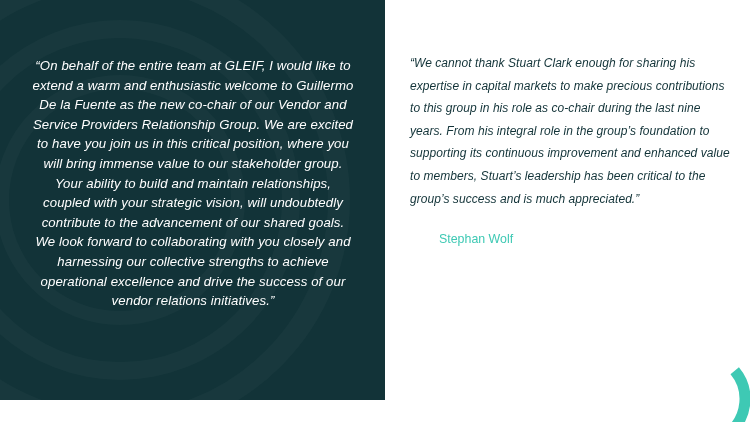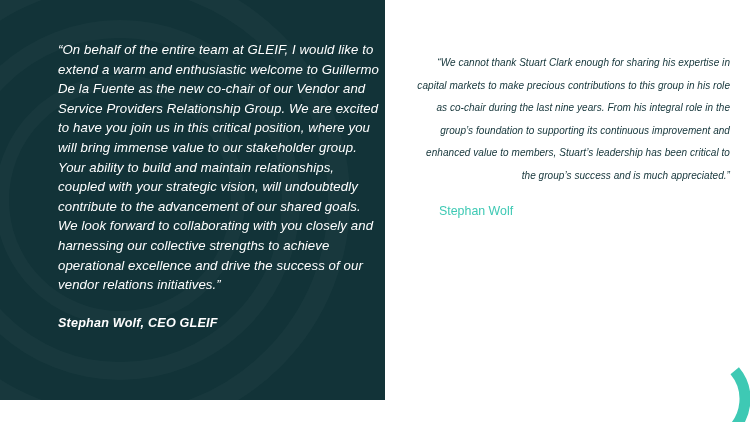--- a/index.html
+++ b/index.html
@@ -54,23 +54,23 @@
     width: 470px;
     height: 470px;
     left: -120px;
     top: -35px;
     border-width: 22px;
   }
 
   .left-inner {
     position: absolute;
     left: 30px;
-    top: 40px;
+    top: 56px;
     width: 326px;
-    margin-left: 28px;
+    text-align: center;
   }
   .quote-left {
     color: #ffffff;
     font-size: 13.2px;
     line-height: 19.6px;
     font-style: italic;
     letter-spacing: 0.1px;
   }
   .attrib-left {
     margin-top: 21px;
@@ -92,28 +92,27 @@
     overflow: hidden;
   }
   .right-inner {
     position: absolute;
     left: 25px;
     top: 52px;
     width: 320px;
   }
   .quote-right {
     color: #123338;
-    font-size: 10px;
+    font-size: 12px;
     line-height: 22.6px;
     font-style: italic;
     letter-spacing: 0.05px;
-    text-align: right;
   }
   .attrib-right {
-    margin-top: 15px;
+    margin-top: 21px;
     margin-left: 29px;
     color: #3ec9b4;
     font-size: 12.4px;
     line-height: 16.5px;
   }
   .attrib-right .name { display: block; }
   .attrib-right .role { display: block; }
 
   
   .arc-wrap {
@@ -140,21 +139,20 @@
 
 <div id="page">
 
   <div class="left-panel">
     <div class="ring-deco ring-c"></div>
     <div class="ring-deco ring-a"></div>
     <div class="ring-deco ring-b"></div>
 
     <div class="left-inner">
       <div class="quote-left">“On behalf of the entire team at GLEIF, I would like to extend a warm and enthusiastic welcome to Guillermo De la Fuente as the new co-chair of our Vendor and Service Providers Relationship Group. We are excited to have you join us in this critical position, where you will bring immense value to our stakeholder group. Your ability to build and maintain relationships, coupled with your strategic vision, will undoubtedly contribute to the advancement of our shared goals. We look forward to collaborating with you closely and harnessing our collective strengths to achieve operational excellence and drive the success of our vendor relations initiatives.”</div>
-      <div class="attrib-left">Stephan Wolf, CEO GLEIF</div>
     </div>
   </div>
 
   <div class="bottom-strip"></div>
 
   <div class="right-panel">
     <div class="right-inner">
       <div class="quote-right">“We cannot thank Stuart Clark enough for sharing his expertise in capital markets to make precious contributions to this group in his role as co-chair during the last nine years. From his integral role in the group’s foundation to supporting its continuous improvement and enhanced value to members, Stuart’s leadership has been critical to the group’s success and is much appreciated.”</div>
       <div class="attrib-right">
         <span class="name">Stephan Wolf</span>

